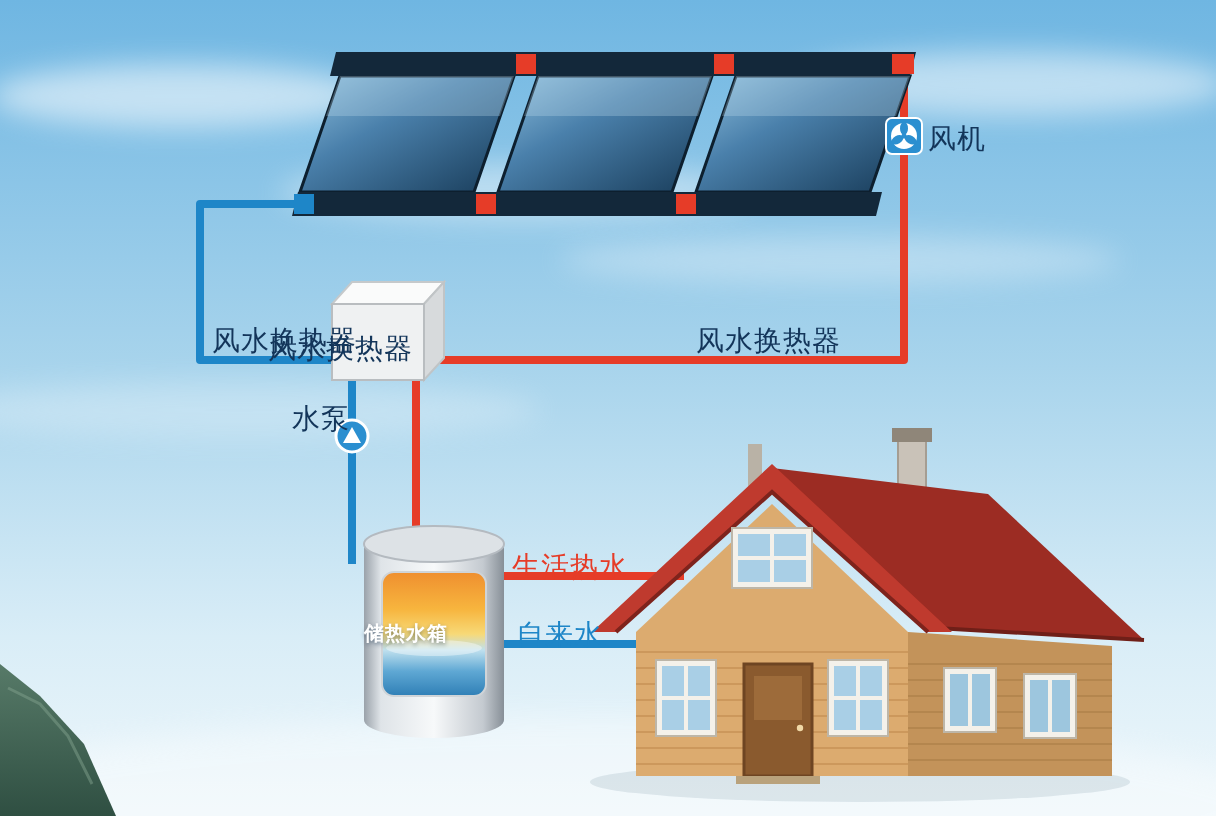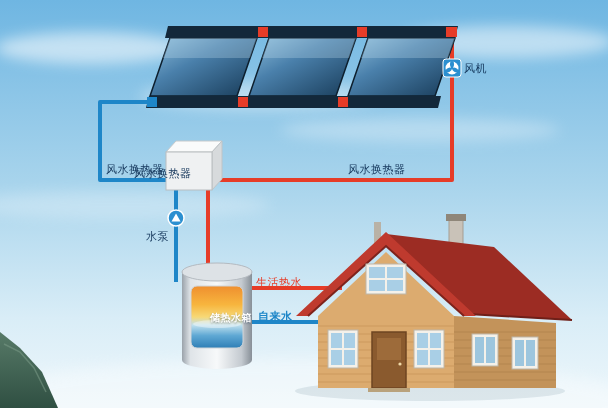--- a/index.html
+++ b/index.html
@@ -1,24 +1,24 @@
 <!DOCTYPE html>
 <html><head>
 <meta charset="utf-8">
 <style>
   html,body{margin:0;padding:0;background:#e9eef2}
   .stage{position:relative;width:608px;height:408px;overflow:hidden;
          font-family:"DejaVu Sans",sans-serif;background:#9ccbe8}
   .stage svg{position:absolute;left:0;top:0;display:block}
-  .lbl{position:absolute;font-size:11px;line-height:1.1;color:#13355a;
+  .lbl{position:absolute;font-size:14px;line-height:1.1;color:#13355a;
        white-space:nowrap;letter-spacing:.5px}
   .lbl.hot{color:#e63c28;font-weight:normal}
-  .lbl.cold{color:#1e86c8;font-weight:bold}
+  .lbl.cold{color:#1e86c8;font-weight:normal}
   .lbl.tank-lbl{color:#ffffff;font-weight:bold;font-size:10px;width:70px;
-       text-align:right;text-shadow:0 1px 2px rgba(0,30,60,.45)}
+       text-align:left;text-shadow:0 1px 2px rgba(0,30,60,.45)}
 </style>
 </head>
 <body>
 
 <div class="stage">
 
   <svg width="608" height="408" viewBox="0 0 608 408">
     <defs>
       <linearGradient id="sky" x1="0" y1="0" x2="0" y2="1">
         <stop offset="0" stop-color="#6fb6e2"></stop>
@@ -199,18 +199,18 @@
         <rect x="515" y="340" width="20" height="26" fill="#9dc6de"></rect>
         <line x1="525" y1="340" x2="525" y2="366" stroke="#f4f1ea" stroke-width="2"></line>
       </g>
     </g>
   </svg>
 
   <div class="lbl" style="left:464px;top:63px">风机</div>
   <div class="lbl" style="left:106px;top:164px">风水换热器</div>
   <div class="lbl" style="left:134px;top:168px">风水换热器</div>
   <div class="lbl" style="left:348px;top:164px">风水换热器</div>
-  <div class="lbl" style="left:146px;top:231px">水泵</div>
+  <div class="lbl" style="left:146px;top:203px">水泵</div>
   <div class="lbl tank-lbl" style="left:182px;top:312px">储热水箱</div>
   <div class="lbl hot" style="left:256px;top:277px">生活热水</div>
   <div class="lbl cold" style="left:258px;top:311px">自来水</div>
 
 </div>
 
 </body></html>

